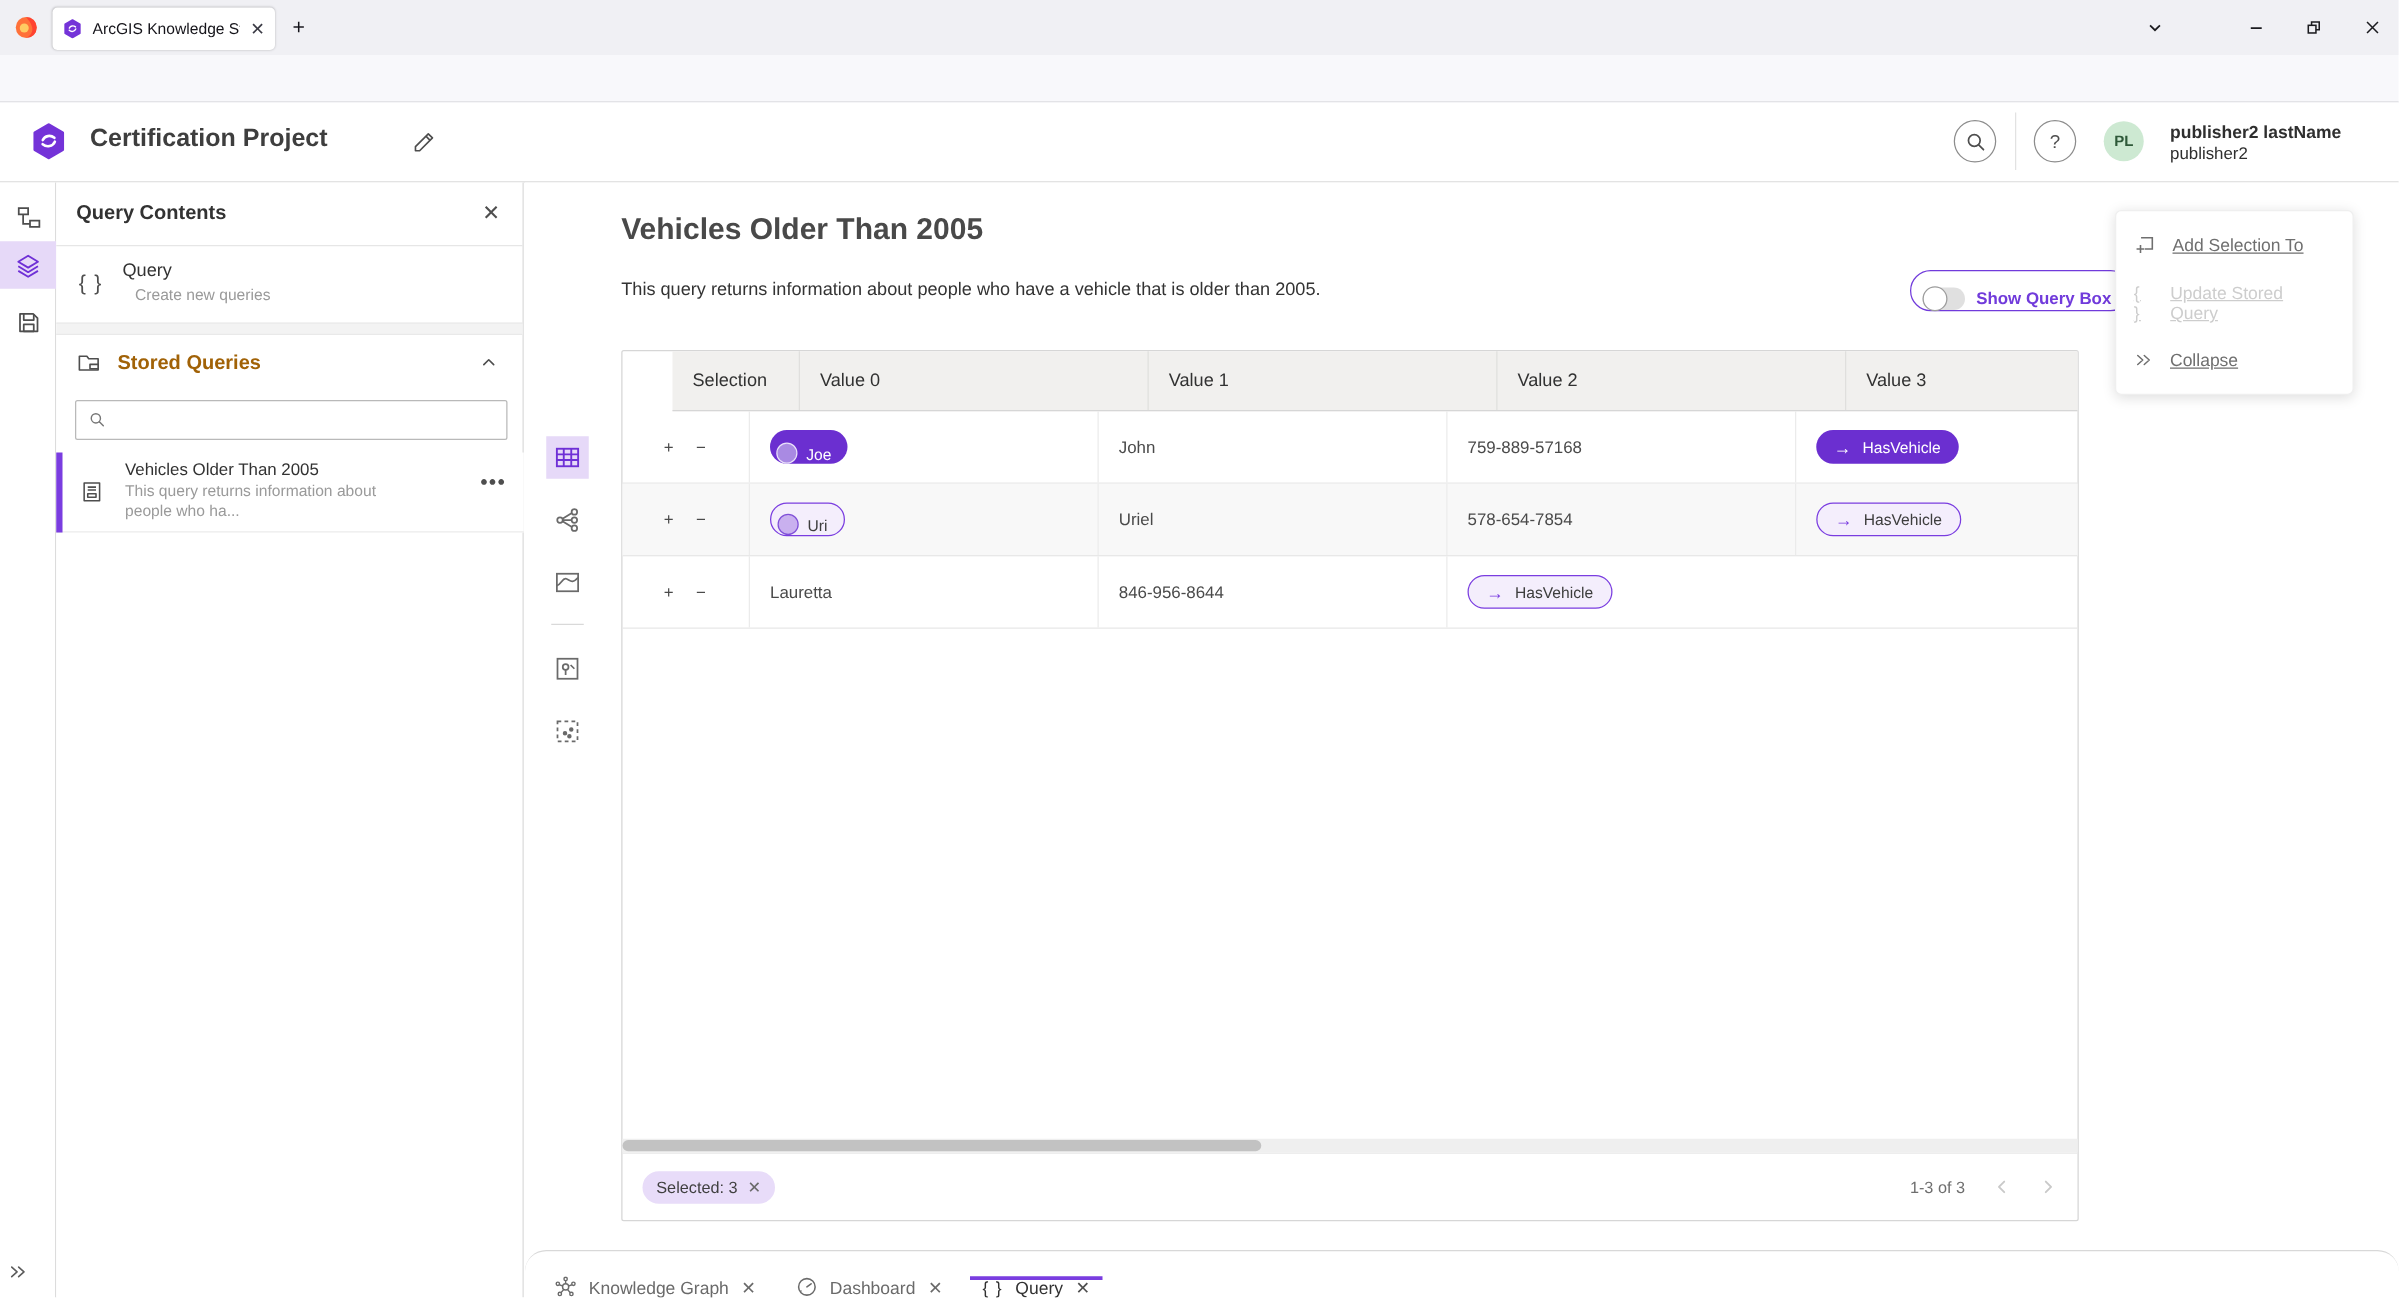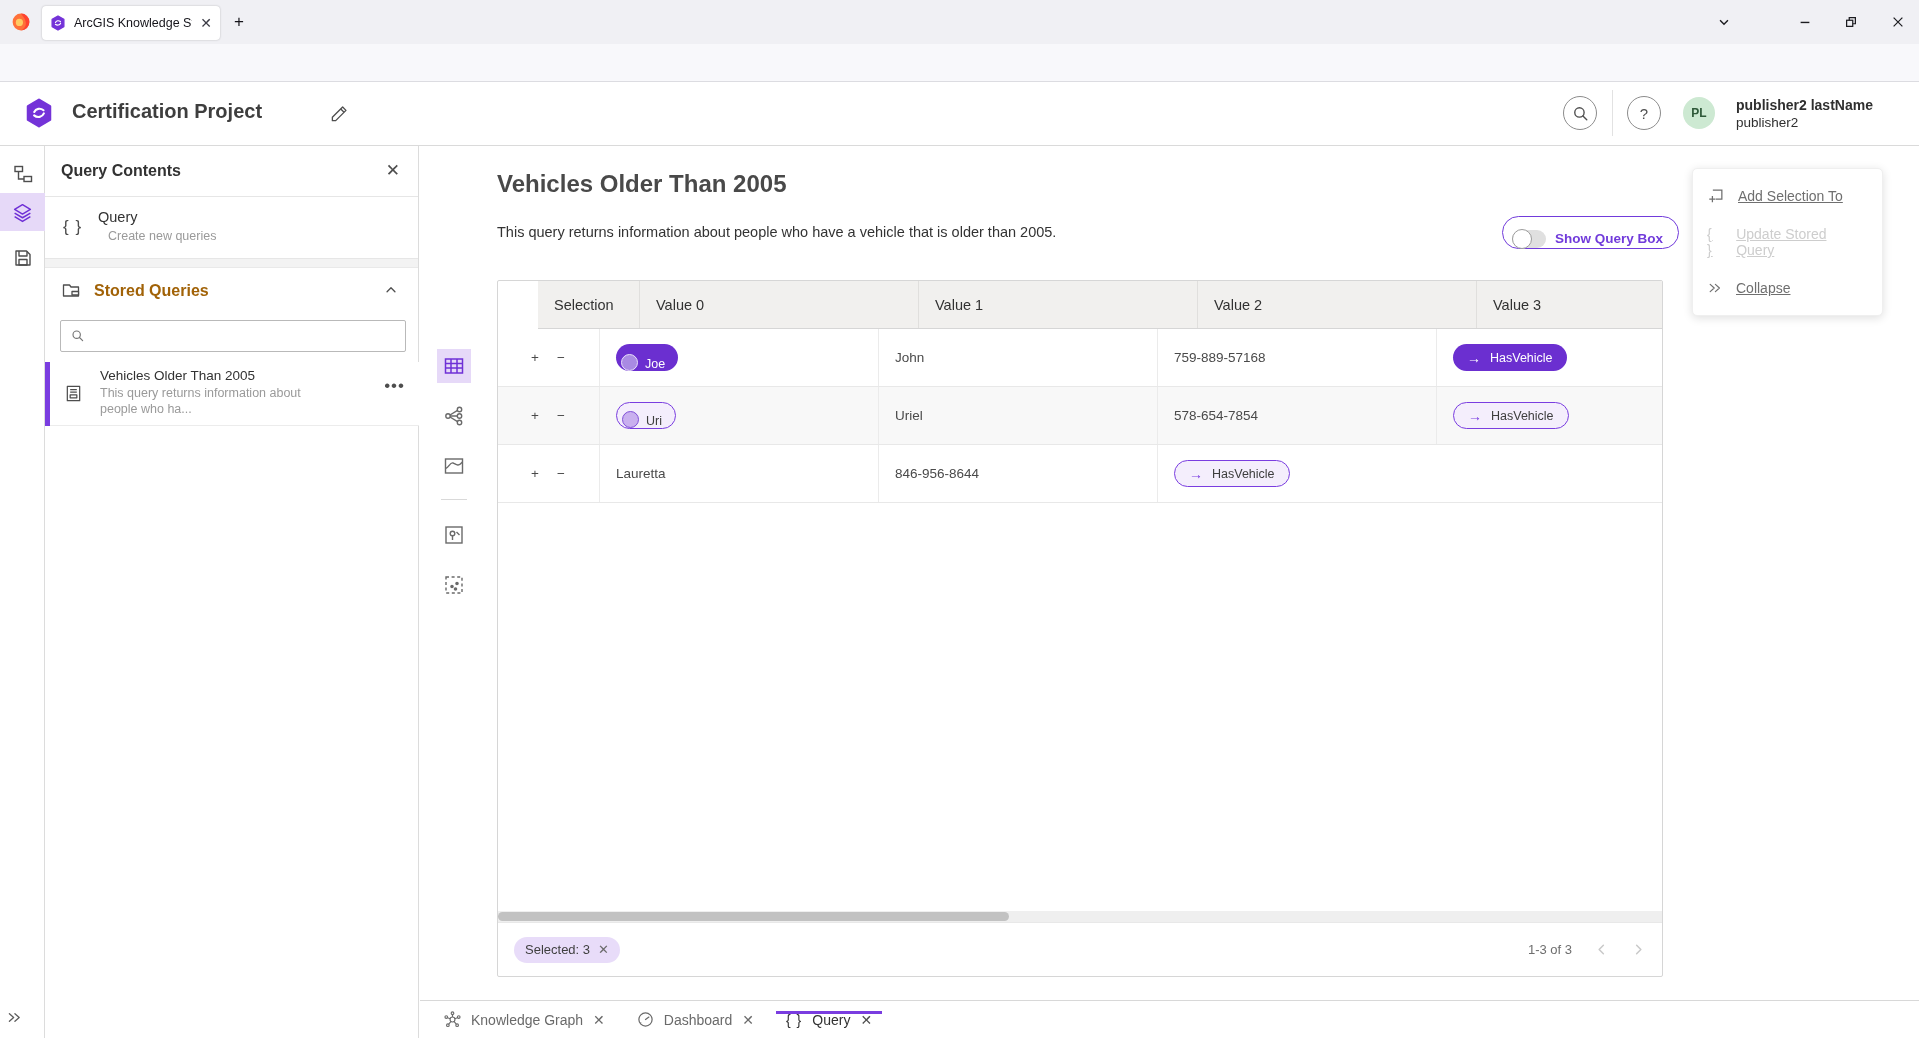--- a/index.html
+++ b/index.html
@@ -77,21 +77,21 @@
   .si-menu { position:absolute; right:14px; top:14px; font-size:17px; letter-spacing:1px; color:#4e4e4e; }
 
   
   .main { position:absolute; left:420px; top:146px; width:1499px; height:854px; background:#fff; }
   .view-toolbar { position:absolute; left:17px; top:203px; width:34px; }
   .vt-btn { width:34px; height:34px; margin-bottom:16px; display:flex; align-items:center; justify-content:center; color:#6a6a6a; }
   .vt-btn.sel { background:#e6d9f8; color:#6f30d6; }
   .vt-sep { width:26px; height:1px; background:#d9d9d9; margin:2px 4px 18px; }
   .main-title { position:absolute; left:77px; top:24px; font-size:24px; font-weight:600; color:#494949; }
   .main-desc { position:absolute; left:77px; top:78px; font-size:14.5px; color:#333; }
-  .sqb-toggle { position:absolute; left:1082px; top:70px; height:33px; border:1.5px solid #713bdb; border-radius:17px;
+  .sqb-toggle { position:absolute; left:1108px; top:70px; height:33px; border:1.5px solid #713bdb; border-radius:17px;
     display:flex; align-items:center; gap:9px; padding:12px 15px 0 9px; color:#713bdb; background:#fff; }
   .sqb-track { width:34px; height:18px; border-radius:9px; background:#e0e0e0; position:relative; }
   .sqb-knob { position:absolute; left:0; top:-1px; width:20px; height:20px; border-radius:50%; background:#fff; border:1px solid #9c9c9c; }
   .sqb-label { font-size:13.5px; font-weight:600; }
 
   
   .table-card { position:absolute; left:77px; top:134px; width:1166px; height:697px; border:1px solid #d6d6d6; border-radius:2px;
     display:flex; flex-direction:column; background:#fff; }
   .tc-grid { display:grid; grid-template-columns:102px 279px 279px 279px 1fr; }
   .t-head { height:48px; background:#f1f0ee; border-bottom:1px solid #d6d6d6;margin-left:40px; }
@@ -127,21 +127,21 @@
 
   
   .ctx-menu { position:absolute; left:1692px; top:168px; width:191px; background:#fff; border:1px solid #efefef; border-radius:5px;
     box-shadow:0 2px 10px rgba(0,0,0,.13); padding:4px 0; }
   .ctx-item { height:46px; display:flex; align-items:center; gap:13px; padding:0 14px; font-size:14px; color:#6f6f6f;text-decoration:underline; }
   .ctx-item.disabled { color:#cdcdcd; }
   .ctx-item .braces { font-size:14px; color:inherit; }
 
   
   .bottom-bar { position:absolute; left:420px; top:1000px; width:1499px; height:38px; background:#fff; border-top:1px solid #d8d8d8;
-    display:flex; align-items:center; padding-left:8px; }
+    display:flex; align-items:flex-end; padding-left:8px;border-radius:17px; }
   .b-tab { position:relative; display:flex; align-items:center; gap:10px; padding:0 16px; color:#6a6a6a; font-size:14px; }
   .b-tab .x { font-size:14px; color:#6a6a6a; }
   .b-tab.active { color:#323232; }
   .b-tab.active::before { content:""; position:absolute; left:6px; right:6px; top:-1px; height:3px; background:#7a3de0; }
   .b-tab.active .x { color:#4e4e4e; }
   .b-tab .braces { font-size:14px; color:inherit; }
 </style>
 </head>
 <body>
 

